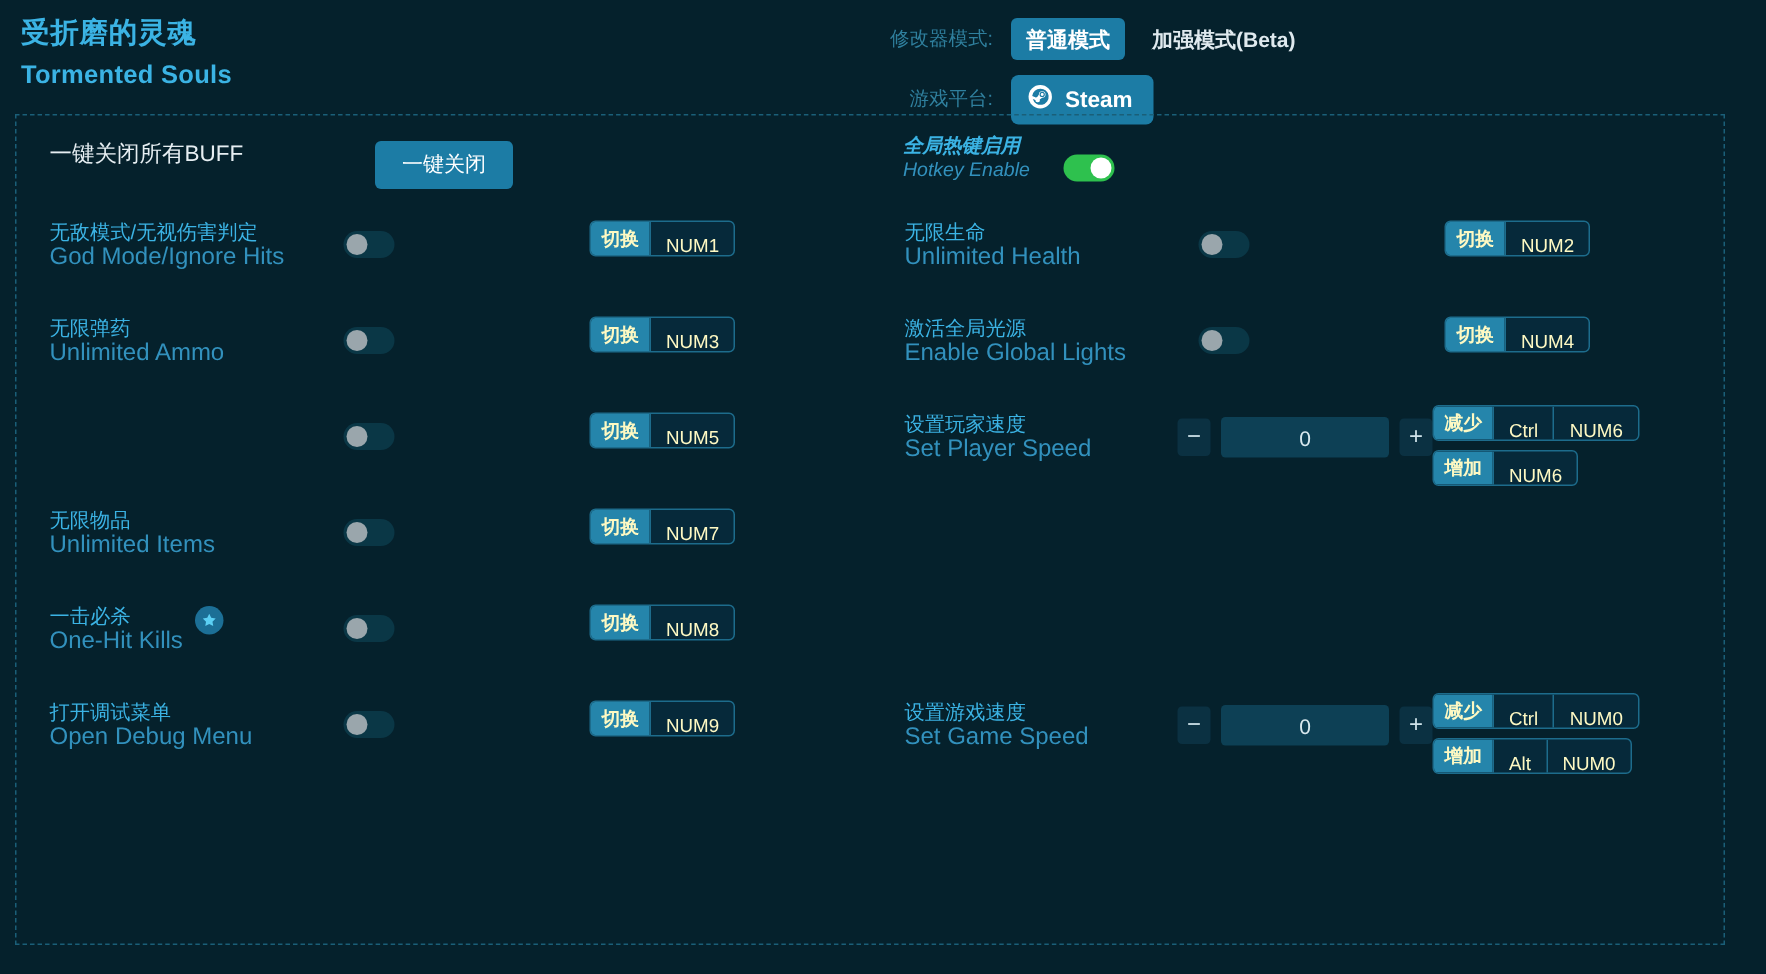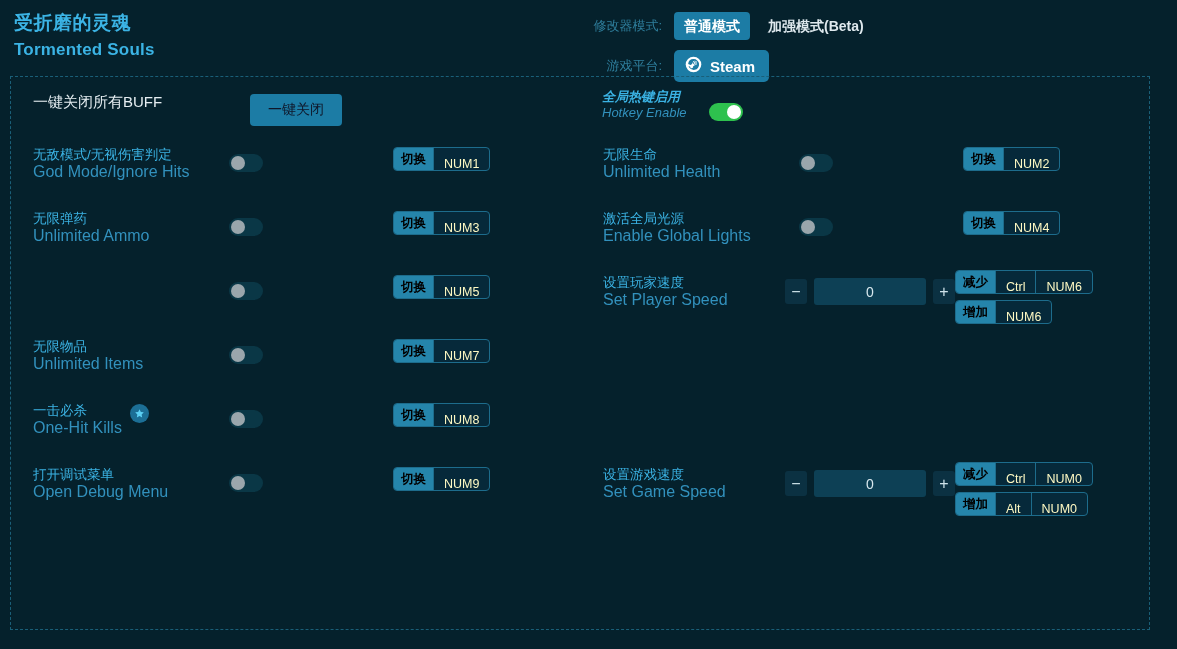--- a/index.html
+++ b/index.html
@@ -112,21 +112,21 @@
     top: 16px;
     font-size: 15px;
     color: #e6eef2;
     white-space: nowrap;
   }
   .alloff-btn {
     position: absolute;
     left: 239px;
     top: 17px;
     background: #1c7ca5;
-    color: #0f172a;
+    color: #ffffff;
     font-size: 14px;
     padding: 7px 18px;
     border-radius: 4px;
     white-space: nowrap;
   }
   .hotkey-block {
     position: absolute;
     left: 591px;
     top: 12px;
     display: flex;
@@ -226,21 +226,21 @@
     align-items: stretch;
     border: 1px solid #1d6c8c;
     border-radius: 4px;
     overflow: hidden;
     height: 22px;
     margin-bottom: 6px;
     background: #06293a;
   }
   .kb-act {
     background: #2585ab;
-    color: #000000;
+    color: #fef9c3;
     font-size: 12.5px;
     font-weight: bold;
     padding: 0 7px;
     display: flex;
     align-items: center;
     white-space: nowrap;
   }
   .kb-key {
     color: #fef9c3;
     font-size: 12.5px;

